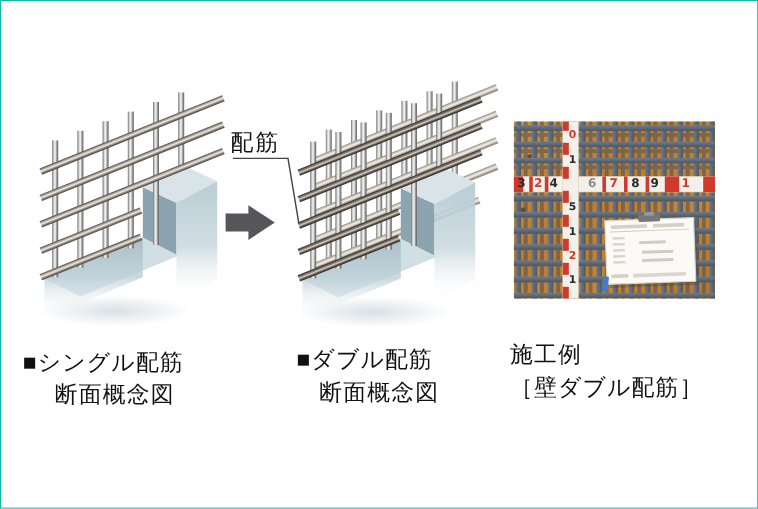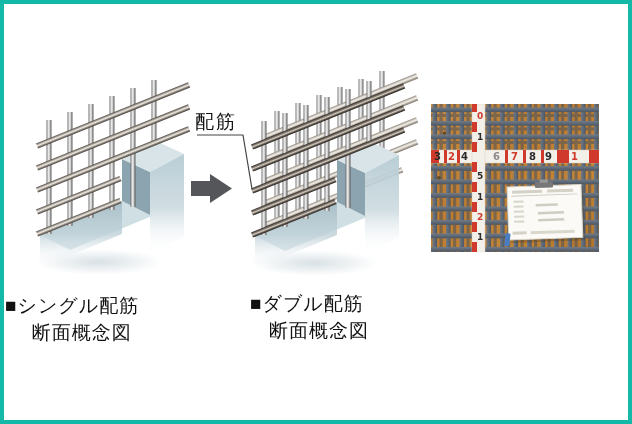--- a/index.html
+++ b/index.html
@@ -1,18 +1,18 @@
 <!DOCTYPE html>
 <html><head>
 <meta charset="utf-8">
 <style>
   html,body{margin:0;padding:0;background:#fff;}
   .frame{
     position:relative;width:632px;height:424px;box-sizing:border-box;
-    border:4px solid #14b8a6;background:#ffffff;overflow:hidden;
+    border:1px solid #14b8a6;background:#ffffff;overflow:hidden;
     font-family:"Liberation Serif","DejaVu Serif",serif;color:#111;
   }
   .art{position:absolute;left:0;top:0;}
   .caption{position:absolute;font-size:19px;line-height:27px;letter-spacing:1px;white-space:nowrap;}
   .caption .line2{padding-left:19px;text-align:center;}
   .caption.no-indent .line2{padding-left:0;}
   .anno-label{position:absolute;left:191px;top:105px;font-size:19px;letter-spacing:2px;white-space:nowrap;}
   .photo{position:absolute;left:427px;top:100px;width:168px;height:148px;overflow:hidden;}
   .photo svg{position:absolute;left:0;top:0;}
   .digit{position:absolute;font-family:"DejaVu Sans","Liberation Sans",sans-serif;font-weight:bold;}
@@ -264,24 +264,28 @@
     <span class="digit hdig d-r" style="left:140px">1</span>
 
     <span class="digit vdig d-r" style="top:8px">0</span>
     <span class="digit vdig d-k" style="top:29px">1</span>
     <span class="digit vdig d-k" style="top:68px">5</span>
     <span class="digit vdig d-k" style="top:89px">1</span>
     <span class="digit vdig d-r" style="top:109px">2</span>
     <span class="digit vdig d-k" style="top:129px">1</span>
   </div>
 
-  <div class="caption" style="left:1px;top:288px">
+  <div class="caption" style="left:18px;top:288px">
     <div class="line1">■シングル配筋</div>
     <div class="line2">断面概念図</div>
   </div>
 
   <div class="caption" style="left:246px;top:286px">
     <div class="line1">■ダブル配筋</div>
     <div class="line2">断面概念図</div>
   </div>
 
+  <div class="caption no-indent" style="left:424px;top:282px">
+    <div class="line1">施工例</div>
+    <div class="line2">［壁ダブル配筋］</div>
+  </div>
 
 </div>
 
 </body></html>

